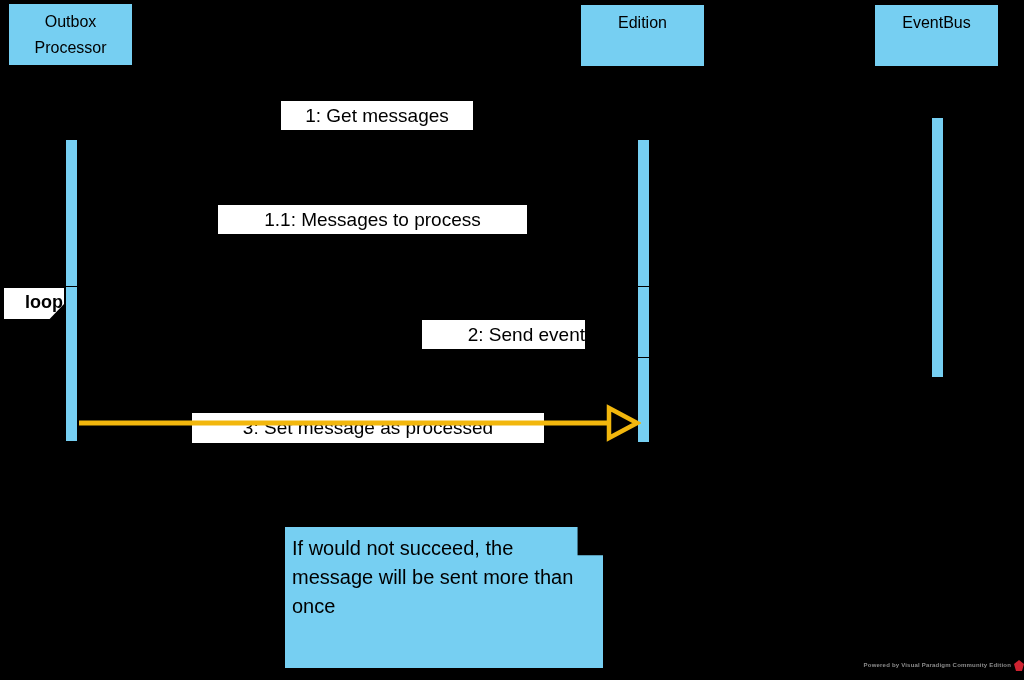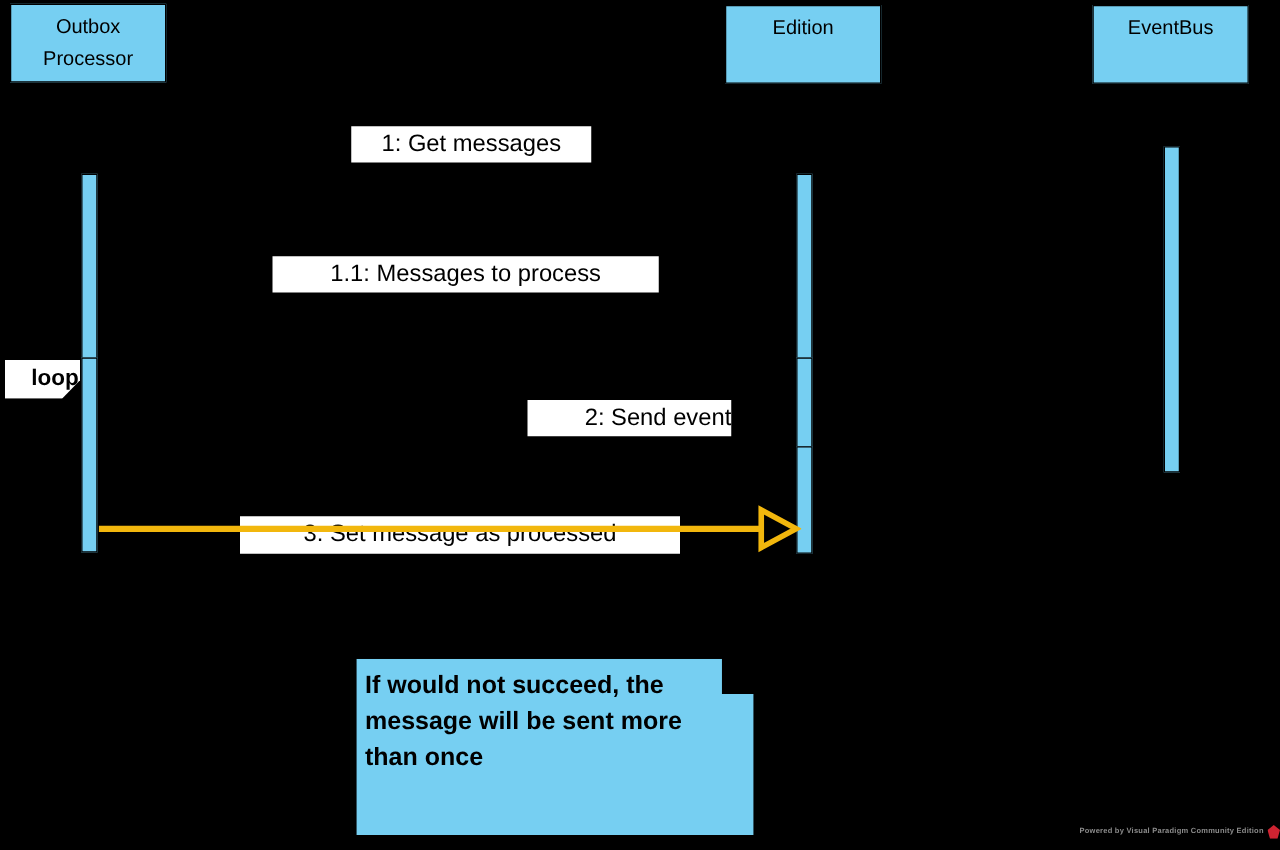--- a/index.html
+++ b/index.html
@@ -67,21 +67,21 @@
   }
 
   #arrow3{position:absolute;left:79px;top:403px;}
 
   .note{
     position:absolute;left:285px;top:527px;width:318px;height:141px;
     background:var(--shape);
     clip-path:polygon(0 0,92% 0,92% 20%,100% 20%,100% 100%,0 100%);
     box-sizing:border-box;
     padding:7px 0 0 7px;
-    color:var(--text);font-size:20px;line-height:29px;font-weight:bold;
+    color:var(--text);font-size:20px;line-height:29px;
   }
   .note .ntext{display:block;width:285px;}
 
   .watermark{
     position:absolute;left:860px;top:658px;width:164px;height:14px;
     display:flex;align-items:center;justify-content:flex-end;gap:3px;
   }
   .watermark .wtext{
     color:var(--wmtext);font-size:6px;font-weight:bold;
     letter-spacing:0.2px;white-space:nowrap;

